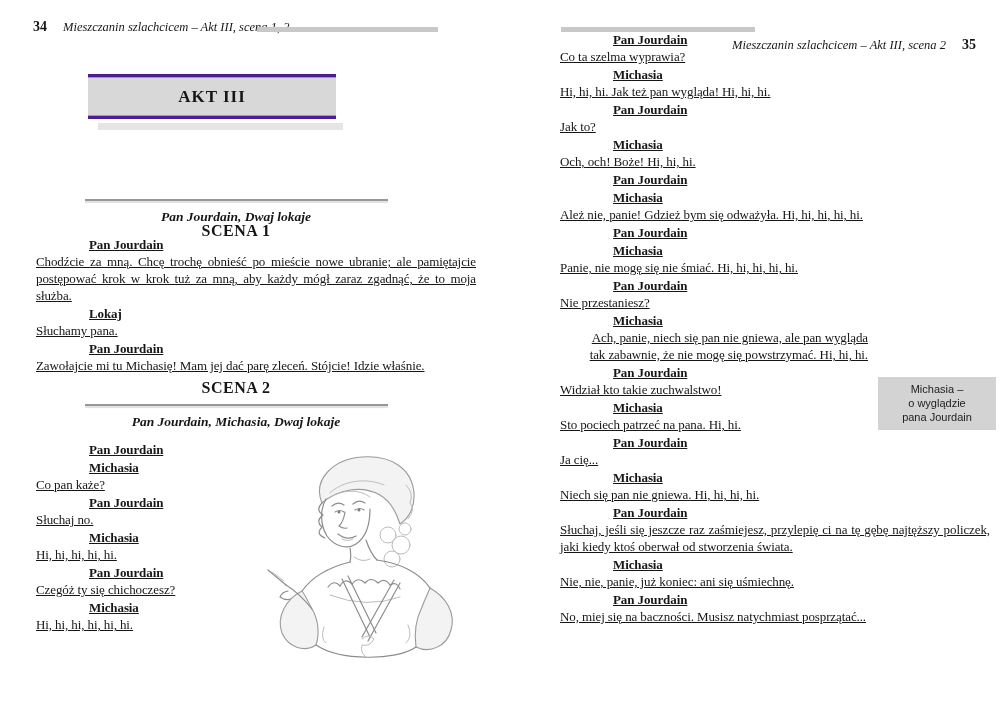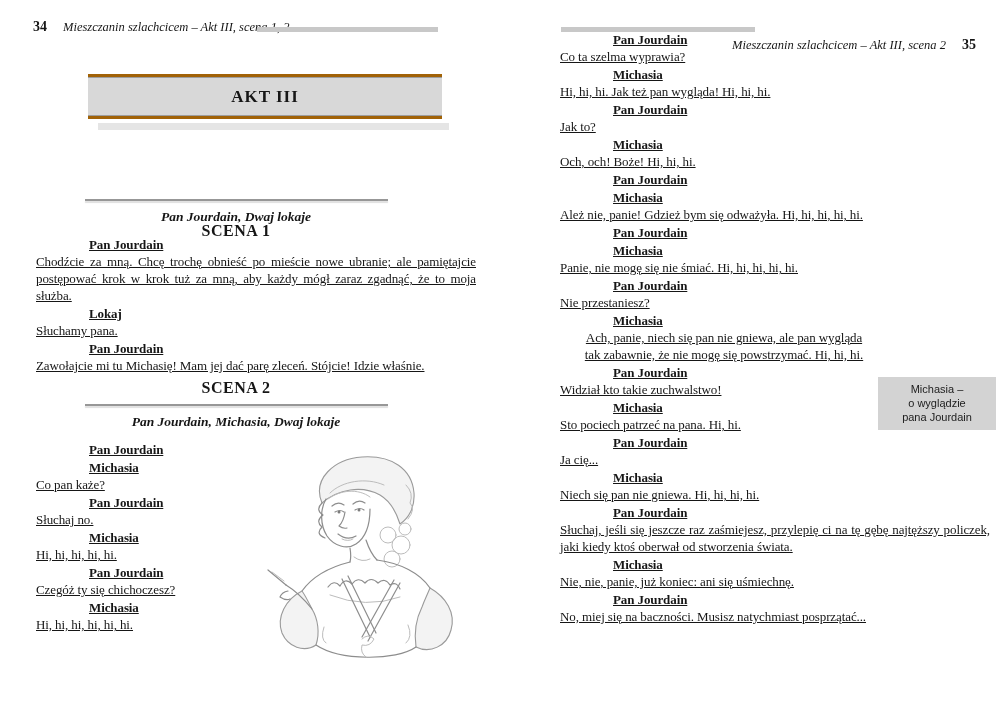--- a/index.html
+++ b/index.html
@@ -13,21 +13,21 @@
   .rt { font-style:italic; font-size:12.5px; }
   .hdr-left  { position:absolute; top:17px; left:33px;  white-space:nowrap; }
   .hdr-left .rt  { margin-left:12px; }
   .hdr-right { position:absolute; top:35px; right:24px; white-space:nowrap; }
   .hdr-right .pn { margin-left:12px; }
   .hbar { position:absolute; height:5px; background:#c8c8c8; }
   .hbar-left  { top:27px; left:257px; width:181px; }
   .hbar-right { top:27px; left:561px; width:194px; }
 
   
-  .akt-outer { position:absolute; left:88px; top:74px; width:354px; background:#a16207; padding:3px 0; }
+  .akt-outer { position:absolute; left:88px; top:74px; width:248px; background:#4c1d95; padding:3px 0; }
   .akt-inner {
     background:#d8d8d8; border-top:1px solid #9e9e9e; border-bottom:1px solid #9e9e9e;
     height:37px; display:flex; align-items:center; justify-content:center;
     font-weight:bold; font-size:17px; letter-spacing:1px;
   }
   .akt-shadow { position:absolute; left:10px; right:-7px; bottom:-11px; height:7px; background:#e5e5e5; }
 
   
   .scene-head { position:absolute; left:36px; width:400px; text-align:center; font-weight:bold; font-size:16px; letter-spacing:.5px; }
   .sh1 { top:174px;margin-top:48px; } .sh2 { top:379px; }
@@ -38,21 +38,21 @@
 
   
   .dialog { position:absolute; font-size:13px; line-height:17px; letter-spacing:-.1px; }
   .dialog .entry { margin:0 0 1px 0;text-decoration:underline; }
   .dialog .speaker { font-weight:bold; padding-left:53px; }
   .dialog .line { text-align:justify; }
   .dlg-s1 { left:36px; top:236px; width:440px; }
   .dlg-s2 { left:36px; top:441px; width:440px; }
   .dlg-right { left:560px; top:31px; width:430px; }
   
-  .dlg-right div.entry:nth-of-type(10) .line { padding-right:122px; text-align:center;margin-left:20px; }
+  .dlg-right div.entry:nth-of-type(10) .line { padding-right:122px; text-align:right;margin-left:20px; }
 
   
   .margin-note {
     position:absolute; left:878px; top:377px; width:118px; box-sizing:border-box;
     background:#d3d3d3; padding:5px 2px 6px;
     font-family:"Liberation Sans","DejaVu Sans",sans-serif; font-weight:normal;
     font-size:11px; line-height:14px; text-align:center; color:#1c1c1c;
   }
 
   

